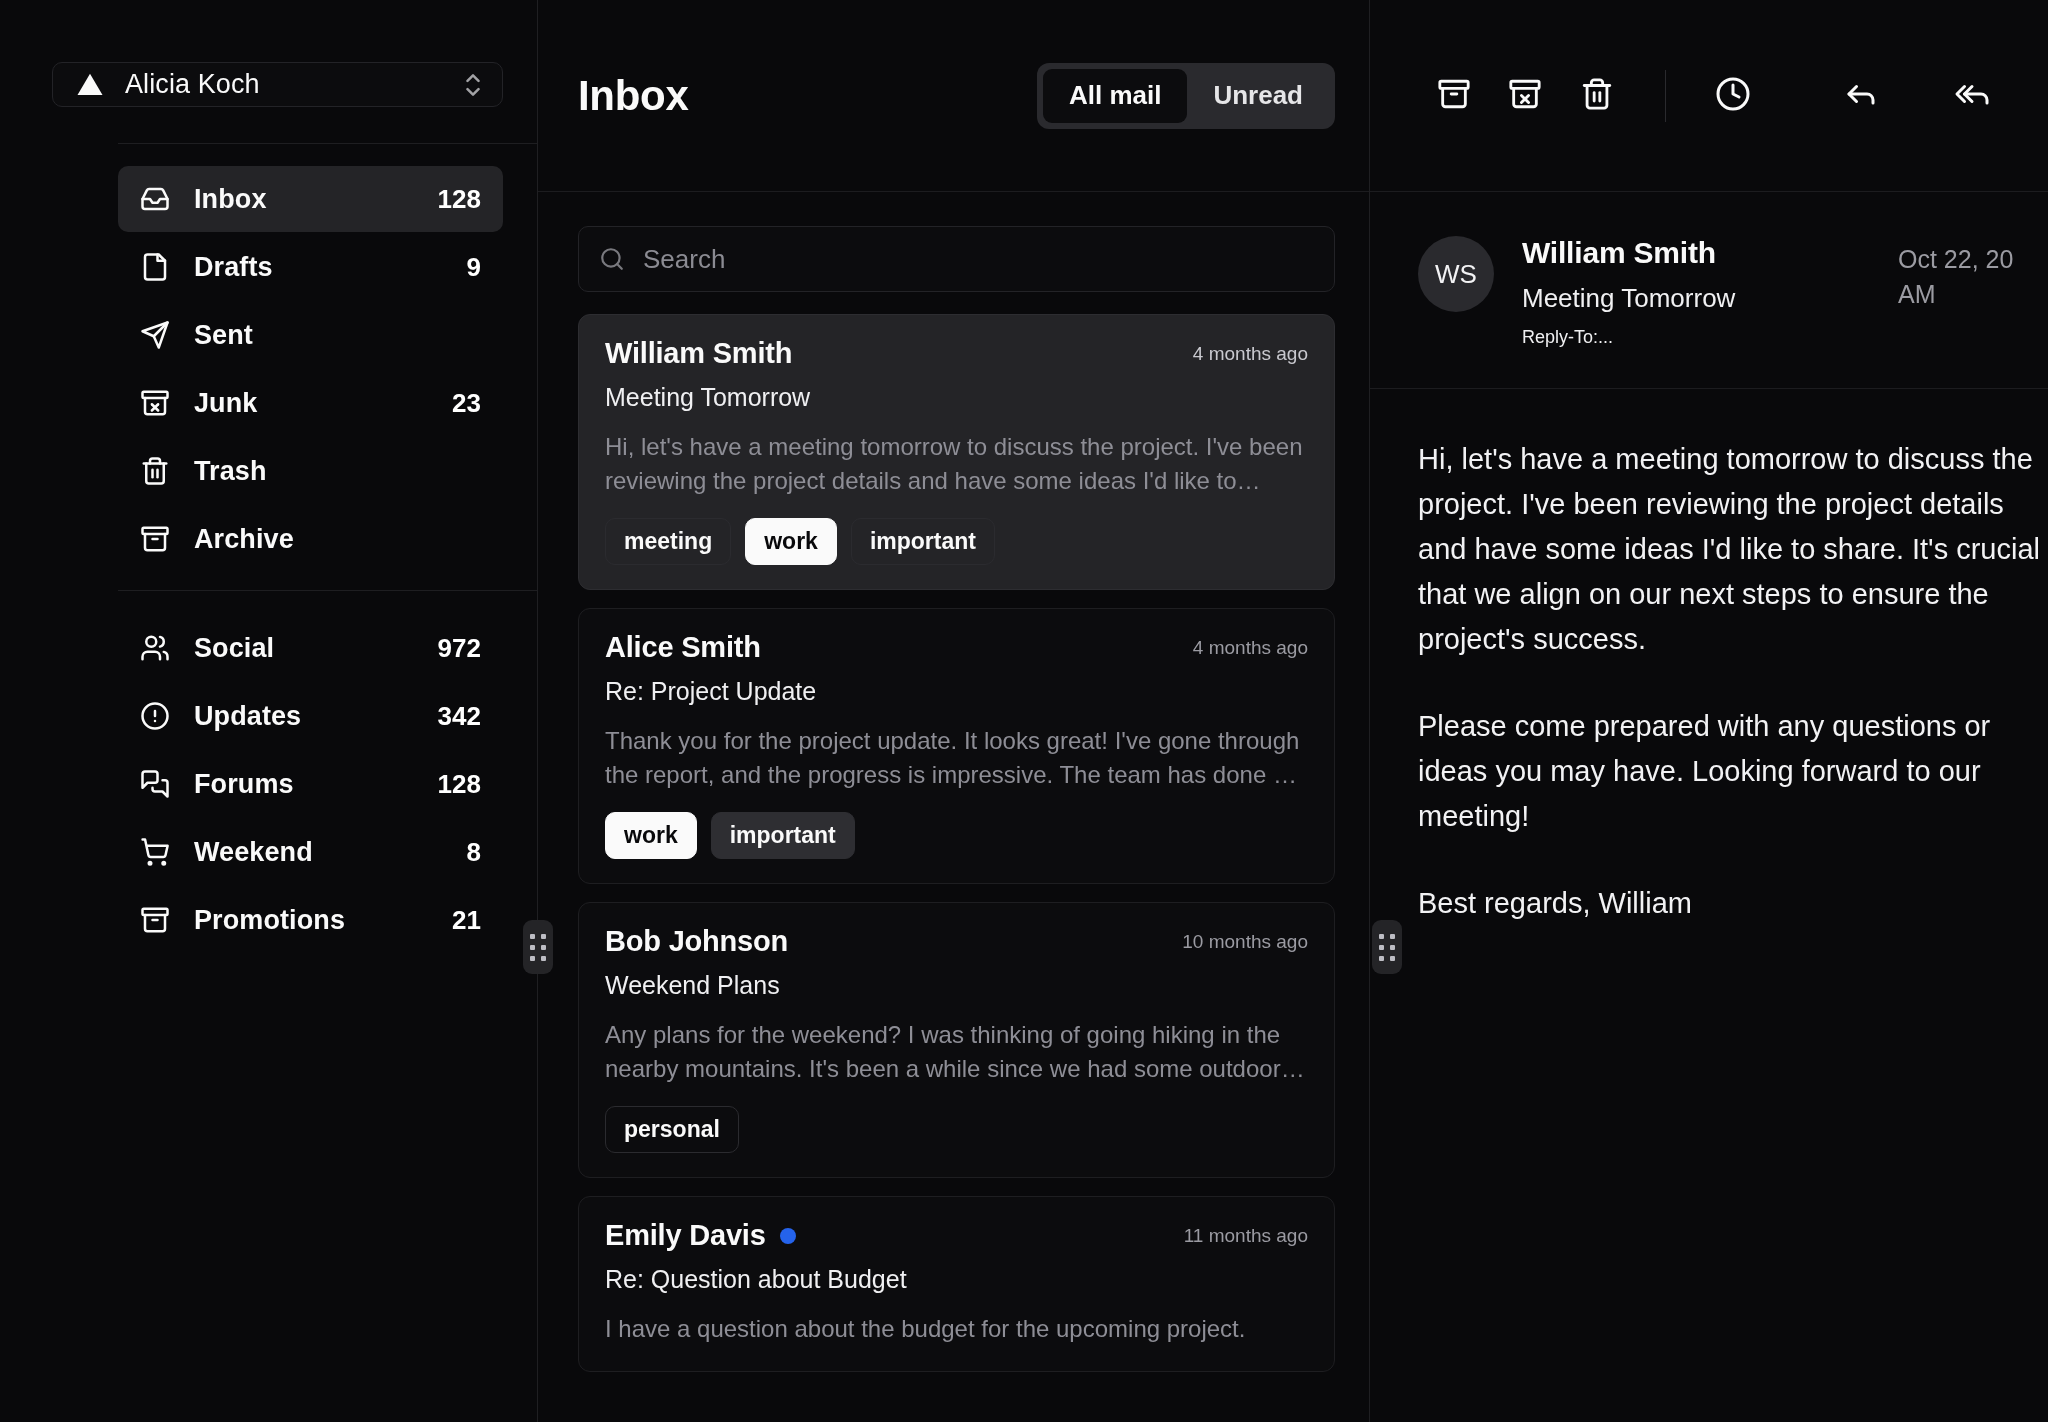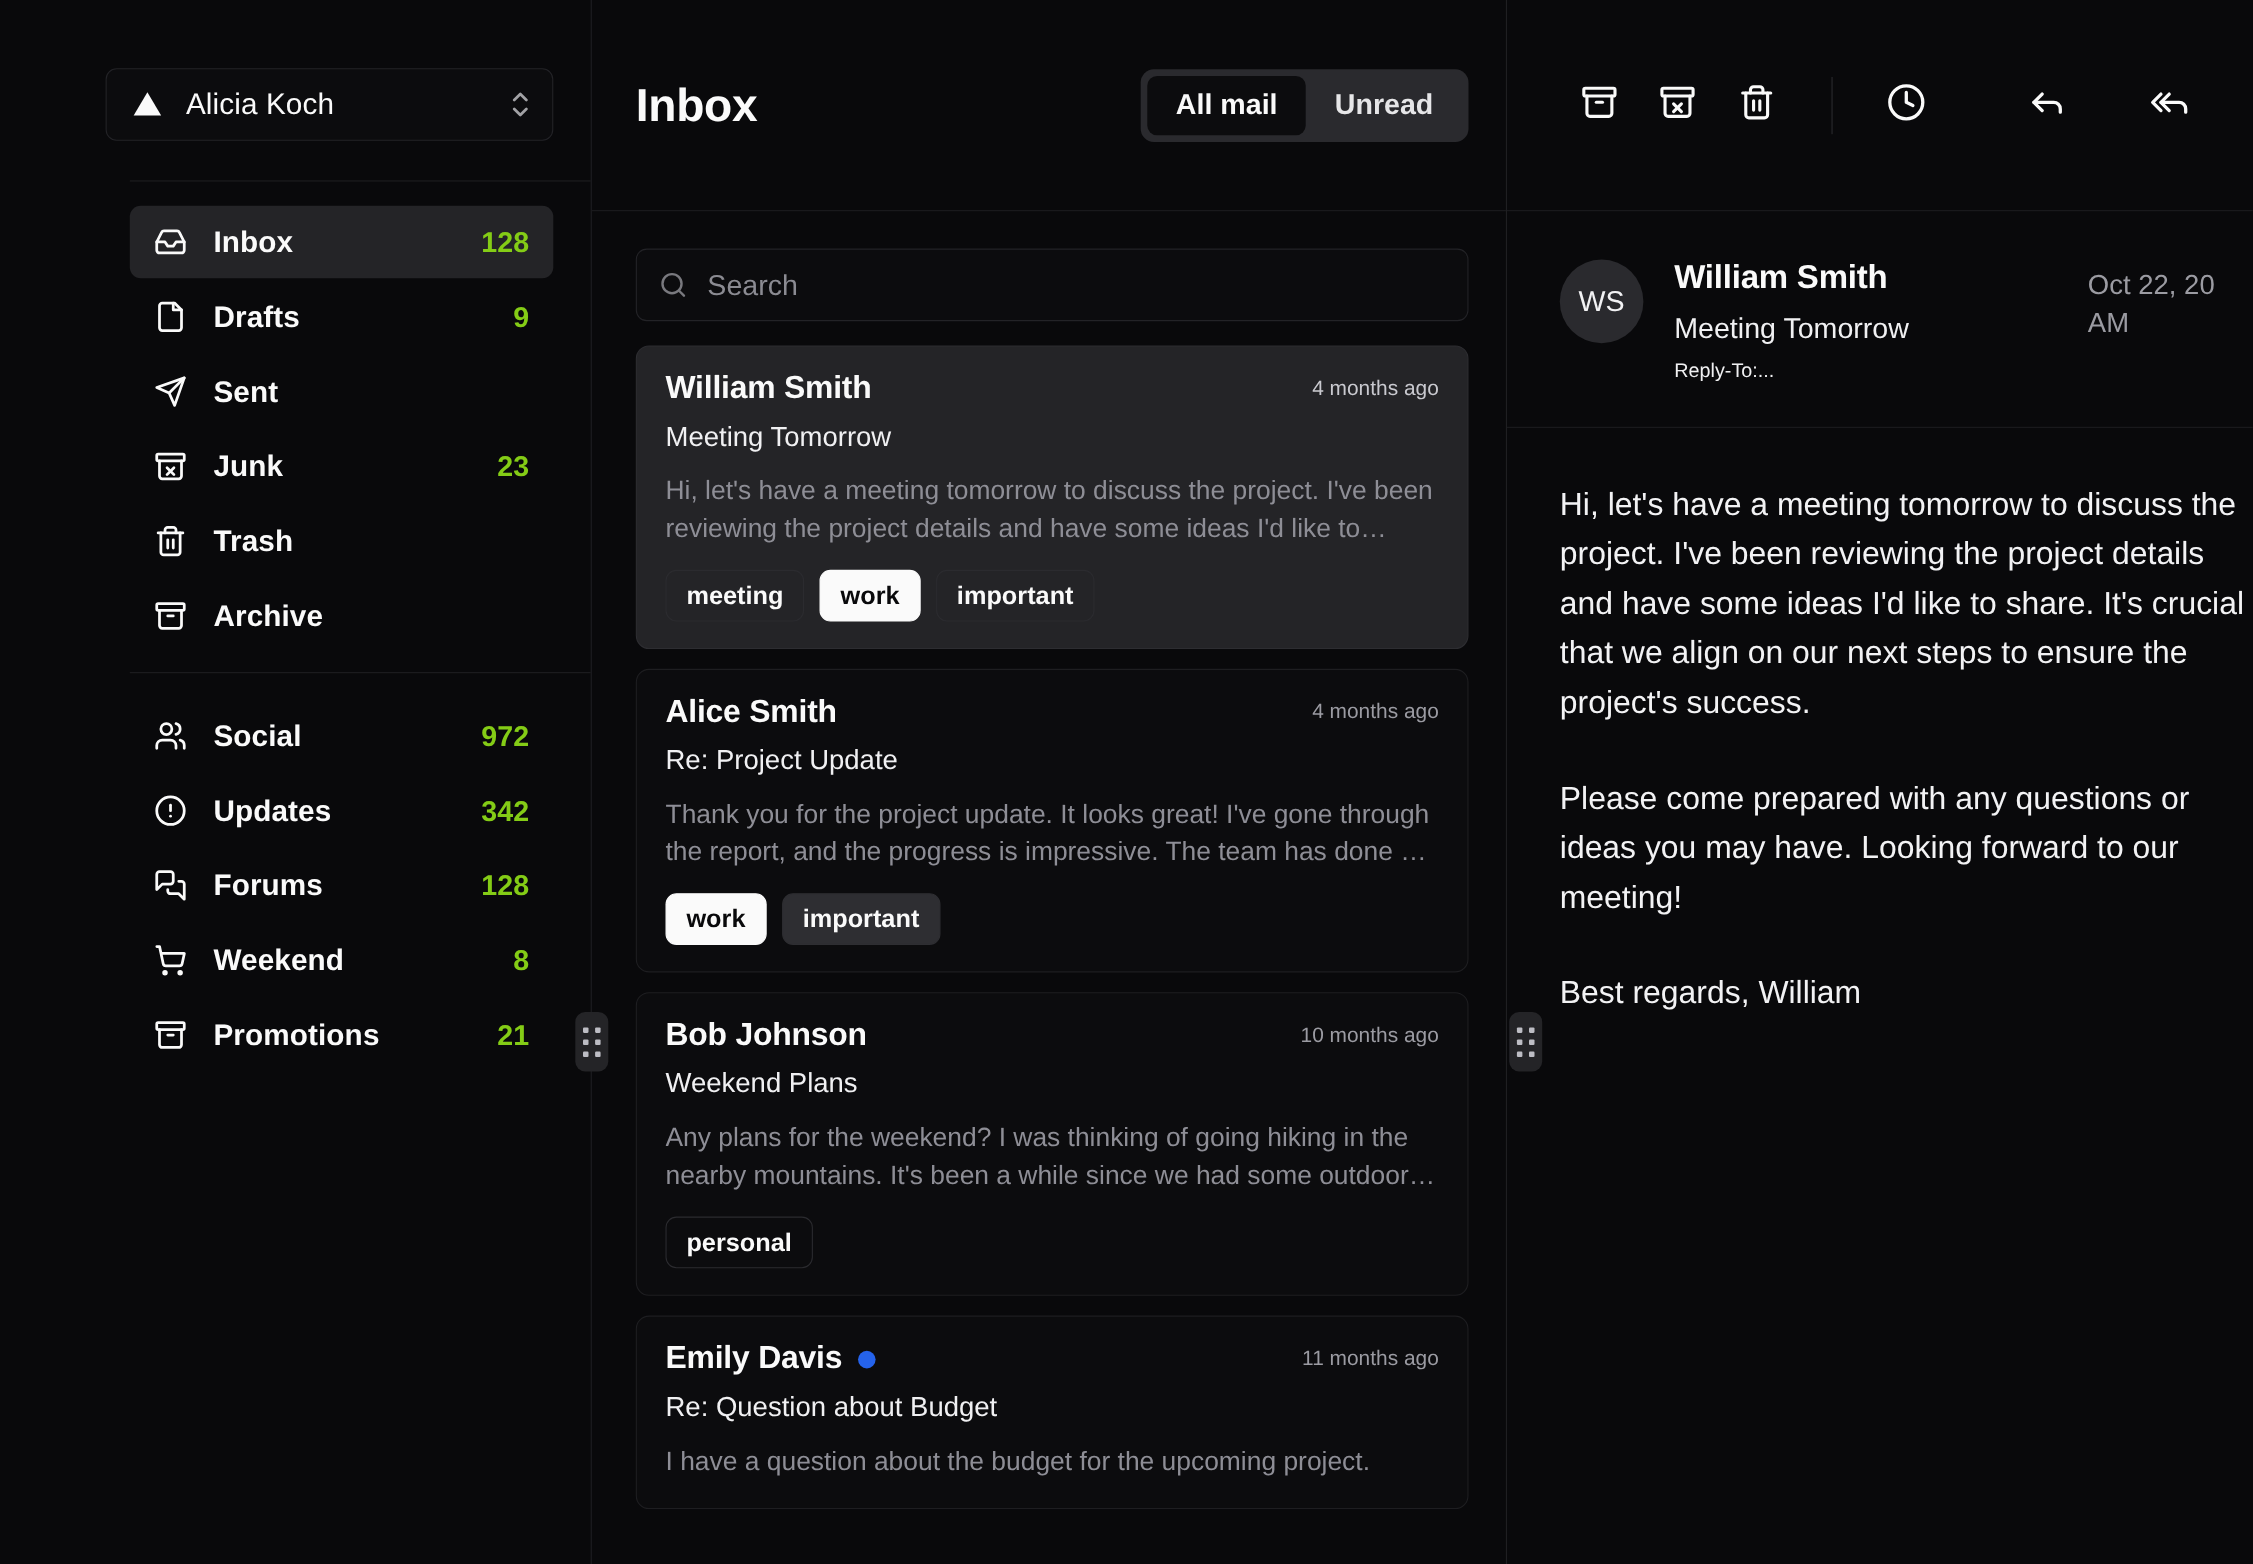--- a/index.html
+++ b/index.html
@@ -14,22 +14,22 @@
 
   
   .sidebar {
     width: 538px;
     flex: 0 0 538px;
     border-right: 1px solid #1f1f22;
     display: flex; flex-direction: column;
     padding: 0;
   }
   .account-switcher {
-    margin: 62px 34px 0 96px;
-    height: 66px;
+    margin: 62px 34px 0 52px;
+    height: 45px;
     border: 1px solid #232327;
     border-radius: 10px;
     background: #0c0c0e;
     display: flex; align-items: center;
     padding: 0 18px 0 22px;
     gap: 20px;
     cursor: pointer;
   }
   .account-switcher .tri { width: 30px; height: 30px; flex: 0 0 30px; display:flex;align-items:center;justify-content:center;}
   .account-name { font-size: 27px; font-weight: 400; color: #fafafa; flex: 1; letter-spacing: .1px;}
@@ -44,21 +44,21 @@
     border-radius: 10px;
     display: flex; align-items: center;
     padding: 0 22px 0 22px;
     gap: 24px;
     cursor: pointer;
   }
   .nav-item.active { background: #242427; }
   .nav-icon { width: 30px; height: 30px; flex: 0 0 30px; display:flex;align-items:center;justify-content:center; }
   .nav-label { font-size: 27px; font-weight: 700; letter-spacing: .1px; flex: 1; color:#fafafa; }
   .nav-item.active .nav-label { font-weight: 700; }
-  .nav-count { font-size: 26px; font-weight: 700; color: #84cc16; }
+  .nav-count { font-size: 26px; font-weight: 700; color: #ffffff; }
 
   
   .listpane {
     width: 832px; flex: 0 0 832px;
     border-right: 1px solid #1f1f22;
     display: flex; flex-direction: column;
     position: relative;
   }
   .list-header {
     height: 192px; flex: 0 0 192px;

